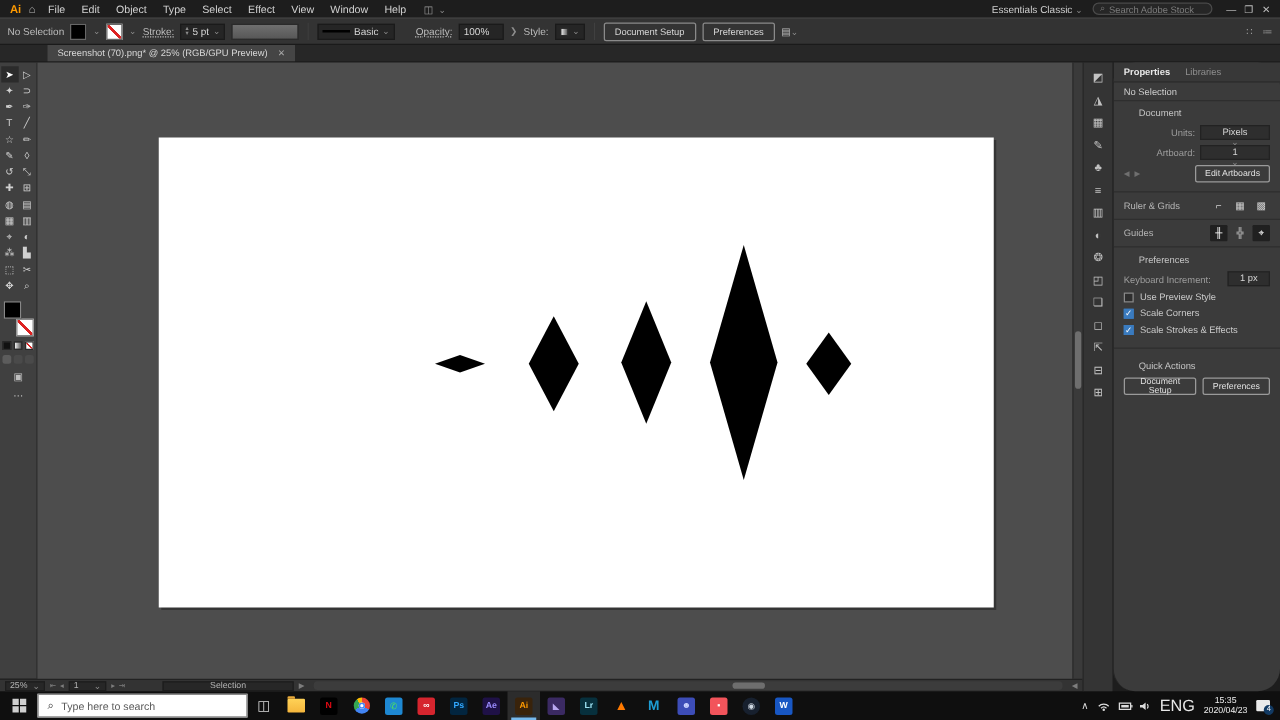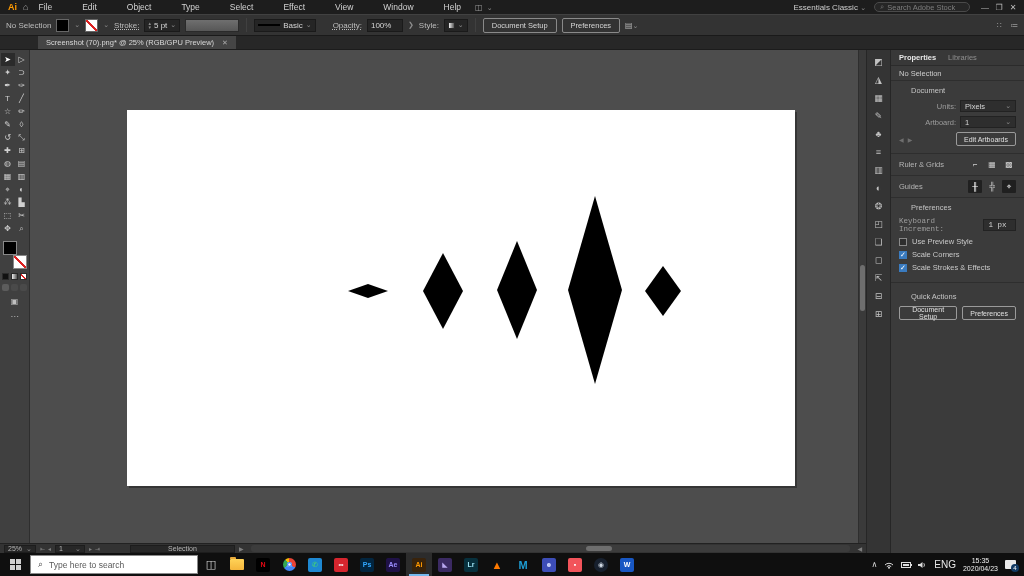--- a/index.html
+++ b/index.html
@@ -3,21 +3,21 @@
 <meta charset="utf-8">
 <style>
   * { box-sizing: border-box; margin: 0; padding: 0; }
   html,body { width:1024px; height:576px; overflow:hidden; }
   body { font-family:"Liberation Sans","DejaVu Sans",sans-serif; background:#1d1d1d; color:#c8c8c8; font-size:8px; -webkit-font-smoothing:antialiased; }
 
   
   .titlebar { height:14px; background:#1d1d1d; display:flex; align-items:center; padding:0 4px; }
   .ai-logo { color:#ff9a00; font-weight:bold; font-size:9px; margin:0 6px 0 4px; }
   .home-ic { color:#b8b8b8; margin-right:10px; font-size:9px; }
-  .menus { display:flex; gap:30px; color:#d2d2d2; font-size:8.5px; }
+  .menus { display:flex; gap:13px; color:#d2d2d2; font-size:8.5px; }
   .menus span { cursor:default; }
   .ws-ic { color:#9a9a9a; margin-left:14px; font-size:8px; letter-spacing:1px; }
   .tb-right { margin-left:auto; display:flex; align-items:center; gap:8px; }
   .ws-select { color:#cfcfcf; font-size:8px; }
   .ws-select .chev { color:#8a8a8a; }
   .stock-search { width:96px; height:10px; background:#262626; border:1px solid #4a4a4a; border-radius:5px; color:#7d7d7d; font-size:7.5px; display:flex; align-items:center; padding:0 5px; gap:3px; }
   .winbtns { display:flex; gap:0; }
   .winbtn { width:14px; text-align:center; color:#bdbdbd; font-size:8px; }
 
   
@@ -75,30 +75,30 @@
   .st-nav { color:#7d7d7d; font-size:6px; display:flex; gap:3px; align-items:center; }
   .sel-field { width:105px; justify-content:center; margin-left:26px; }
   .hscroll { flex:1; height:7px; background:#3c3c3c; border-radius:3px; position:relative; margin:0 3px; }
   .hthumb { position:absolute; left:56%; width:26px; height:5px; top:1px; background:#6e6e6e; border-radius:3px; }
 
   
   .dock { width:24px; background:#343434; border-left:1px solid #262626; display:flex; flex-direction:column; align-items:center; padding-top:6px; gap:6px; }
   .dock .dicon { color:#c2c2c2; font-size:9px; width:16px; height:12px; display:flex; align-items:center; justify-content:center; }
 
   
-  .panel { width:134px; background:#3b3b3b; border-left:1px solid #262626; display:flex; flex-direction:column; font-size:7.5px; }
+  .panel { width:134px; background:#3b3b3b; border-left:1px solid #262626; display:flex; flex-direction:column; font-size:7.5px;border-radius:18px; }
   .panel-tabs { height:16px; display:flex; align-items:center; gap:12px; padding:0 8px; background:#383838; border-bottom:1px solid #2b2b2b; }
   .ptab { color:#8f8f8f; }
   .ptab.active { color:#e8e8e8; font-weight:bold; }
   .pnl-header { height:15px; display:flex; align-items:center; padding:0 8px; color:#cdcdcd; border-bottom:1px solid #2e2e2e; }
   .section { padding:5px 8px 6px 8px; border-bottom:1px solid #2e2e2e; }
   .sec-title { color:#c4c4c4; margin-bottom:5px;padding-left:12px; }
   .frow { display:flex; align-items:center; justify-content:flex-end; gap:4px; margin-bottom:4px; }
   .frow .lbl { color:#9d9d9d; }
-  .pfield { background:#2e2e2e; border:1px solid #222; height:12px; width:56px; display:flex; align-items:center; justify-content:space-between; padding:0 4px; color:#d6d6d6; }
+  .pfield { background:#2e2e2e; border:1px solid #222; height:12px; width:56px; display:flex; align-items:center; justify-content:space-between; padding:0 4px; color:#d6d6d6;flex-direction:column; }
   .abnav { color:#6f6f6f; font-size:6px; display:flex; gap:4px; }
   .pbtn { height:14px; border:1px solid #9a9a9a; border-radius:2px; background:transparent; color:#e0e0e0; font-size:7px; padding:0 7px; display:flex; align-items:center; justify-content:center; font-family:inherit; }
   .edit-ab { margin-left:auto; }
   .icon-row { display:flex; align-items:center; justify-content:space-between; padding:4px 8px; border-bottom:1px solid #2e2e2e; }
   .icon-row .lbl { color:#b5b5b5; }
   .irow-icons { display:flex; gap:3px; }
   .pic { width:14px; height:13px; display:flex; align-items:center; justify-content:center; color:#cfcfcf; font-size:8px; border-radius:1px; }
   .pic.active { background:#202020; color:#fff; }
   .chk-row { display:flex; align-items:center; gap:5px; margin:4px 0; }
   .chkbox { width:8px; height:8px; border:1px solid #8a8a8a; background:#2e2e2e; display:flex; align-items:center; justify-content:center; font-size:7px; color:#fff; }
@@ -381,21 +381,21 @@
           <span class="irow-icons">
             <span class="pic active">╫</span>
             <span class="pic">╬</span>
             <span class="pic active">⌖</span>
           </span>
         </div>
       </div>
 
     <div class="section">
       <div class="sec-title">Preferences</div>
-      <div class="frow" style="justify-content:flex-start;font-family:Liberation Mono, monospace;">
+      <div class="frow" style="justify-content:space-between;">
         <span class="lbl">Keyboard Increment:</span>
         <span class="pfield kb-field">
             <span>1 px</span>
           </span>
       </div>
       <div id="checkbox-list">
           <div class="chk-row">
             <span class="chkbox"></span>
             <span class="chk-lbl">Use Preview Style</span>
           </div>
@@ -493,19 +493,19 @@
         <path d="M2.8 5.6 A3.2 3.2 0 0 1 7.2 5.6" fill="none" stroke="#dcdcdc" stroke-width="1"></path>
         <circle cx="5" cy="6.8" r="1" fill="#dcdcdc"></circle>
       </svg>
     <span class="battery">
         <i></i>
       </span>
     <svg width="9" height="8">
         <path d="M0 3 L2 3 L4.5 1 L4.5 7 L2 5 L0 5 Z" fill="#dcdcdc"></path>
         <path d="M5.8 2.2 A3 3 0 0 1 5.8 5.8" fill="none" stroke="#dcdcdc" stroke-width="0.9"></path>
       </svg>
-    <span style="font-size:10px;">ENG</span>
+    <span style="font-size:13px;">ENG</span>
     <span class="clock"><span>15:35</span><br><span>2020/04/23</span></span>
     <span class="notif">
         <span class="badge">4</span>
       </span>
   </div>
 </div>
 
 </body></html>

